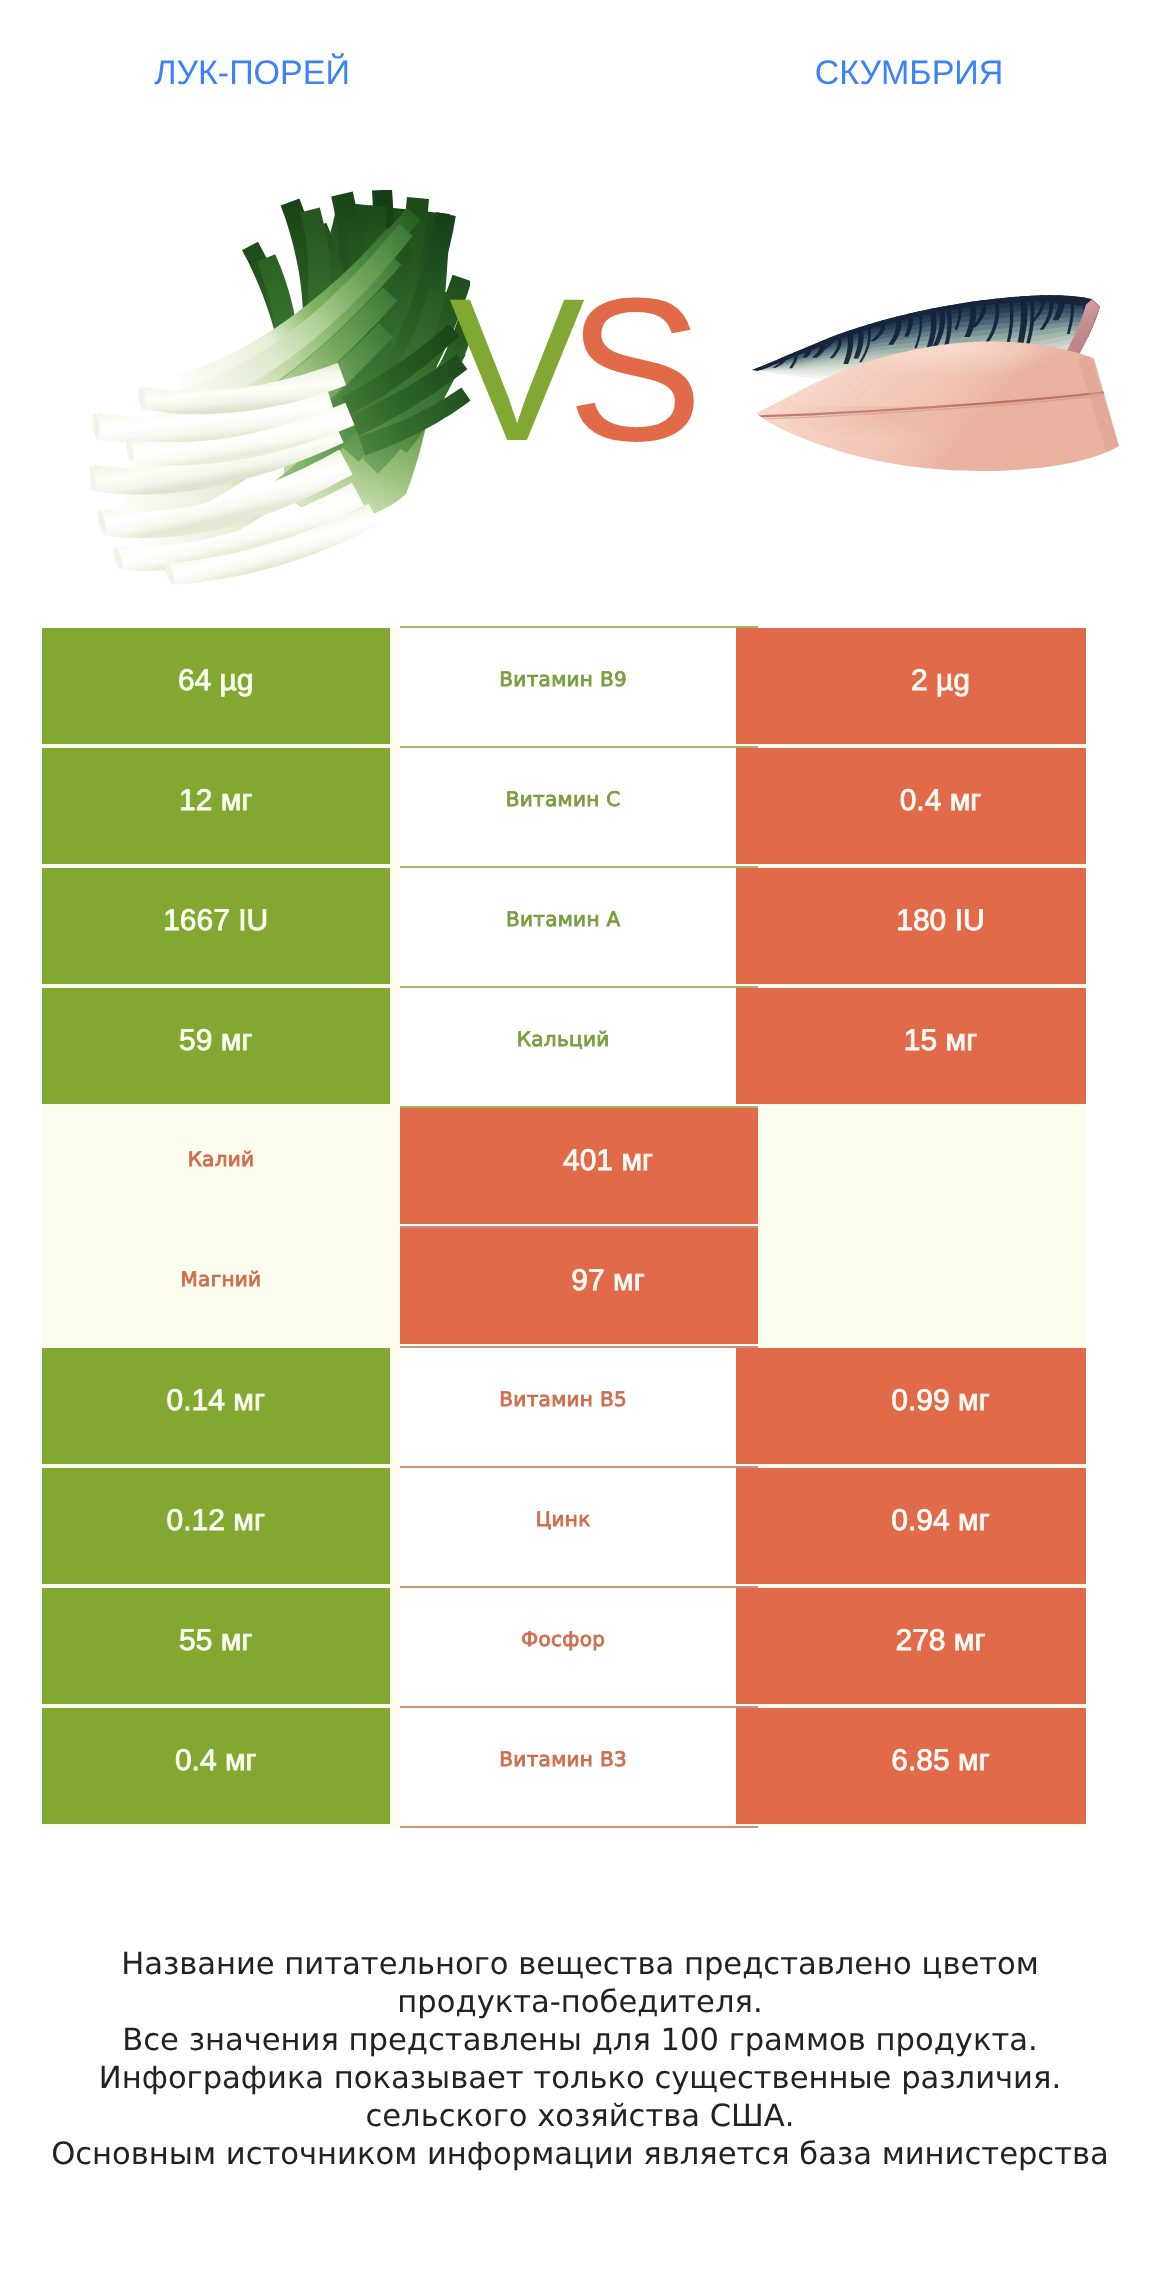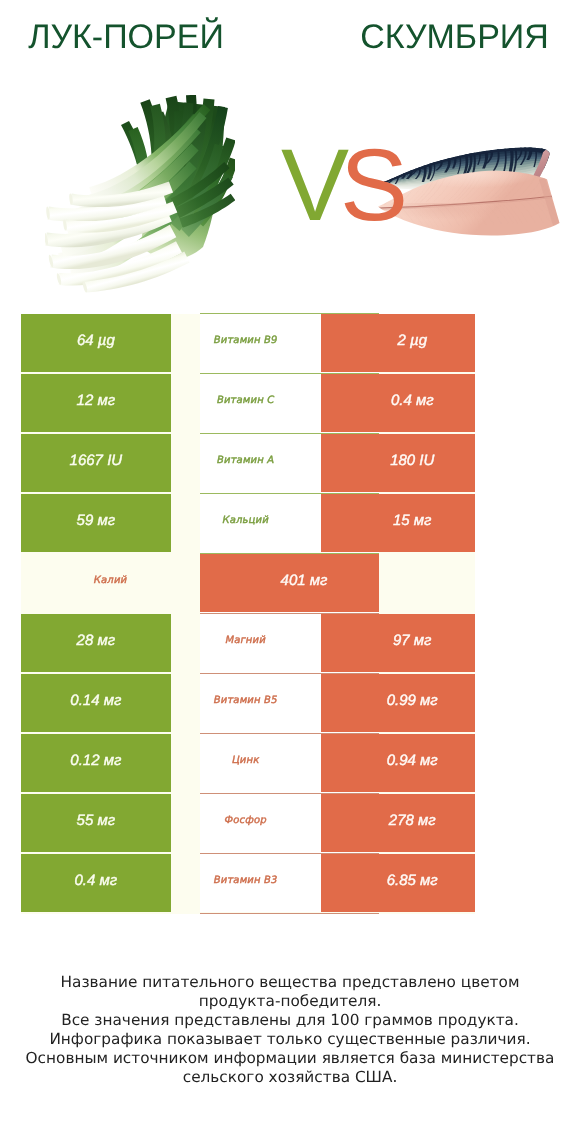--- a/index.html
+++ b/index.html
@@ -2,37 +2,37 @@
 <html lang="ru"><head>
 <meta charset="utf-8">
 <title>Лук-порей vs Скумбрия</title>
 <style>
   html,body{margin:0;padding:0;}
   body{width:580px;height:1144px;background:#ffffff;
        font-family:"Liberation Sans",sans-serif;overflow:hidden;-webkit-font-smoothing:antialiased;text-rendering:geometricPrecision;}
   .page{position:relative;width:580px;height:1144px;background:#fff;}
 
   
-  .title{position:absolute;top:24px;font-size:34px;font-weight:400;color:#14532d;
+  .title{position:absolute;top:24px;font-size:17px;font-weight:400;color:#3b82f6;
          text-align:center;line-height:26px;white-space:nowrap;}
   #t-left{left:0;width:252px;}
   #t-right{left:290px;width:329px;}
 
   
   .hero{position:absolute;left:0;top:0;width:580px;height:300px;}
   .leek-wrap{position:absolute;left:45px;top:95px;width:190px;height:200px;}
   .fish-wrap{position:absolute;left:372px;top:145px;width:190px;height:95px;}
-  .vs{position:absolute;left:168px;top:134px;width:240px;text-align:right;
+  .vs{position:absolute;left:168px;top:134px;width:240px;text-align:center;
       font-size:102px;font-weight:400;line-height:102px;letter-spacing:-9px;}
   .vs .s{letter-spacing:0;}
   .vs .v{color:#81A832;}
   .vs .s{color:#E16B49;}
 
   
-  .table{position:absolute;left:21px;top:314px;width:454px;background:#fdfdef;font-style:italic;}
+  .table{position:absolute;left:21px;top:314px;width:522px;background:#fdfdef;}
   .midbg{position:absolute;left:179px;top:0;width:179px;height:598px;background:#ffffff;}
   .row{position:relative;display:flex;height:58px;margin-bottom:2px;}
   .row:last-child{margin-bottom:0;}
   .cell{width:179px;height:58px;display:flex;align-items:center;justify-content:center;
         box-sizing:border-box;font-size:15px;font-weight:400;
         -webkit-text-stroke:0.42px currentColor;}
   .cell span{display:block;position:relative;top:-3px;white-space:nowrap;}
   .cell.mid{font-family:"DejaVu Sans",sans-serif;font-size:10px;letter-spacing:0.15px;}
   .cell.left{background:#82A832;color:#fbfdf0;}
   .cell.right{background:#E16B49;color:#fffaf6;padding-left:29px;}
@@ -567,23 +567,20 @@
       </div>
       <div class="row">
         <div class="cell mid o">
           <span>Калий</span>
         </div>
         <div class="cell right">
           <span>401 мг</span>
         </div>
       </div>
       <div class="row">
-        <div class="cell left">
-          <span>28 мг</span>
-        </div>
         <div class="cell mid o">
           <span>Магний</span>
         </div>
         <div class="cell right">
           <span>97 мг</span>
         </div>
       </div>
       <div class="row">
         <div class="cell left">
           <span>0.14 мг</span>
@@ -639,16 +636,16 @@
       <div class="sep" style="top: 479px; background: rgb(207, 144, 120);"></div>
       <div class="sep" style="top: 539px; background: rgb(207, 144, 120);"></div>
       <div class="sep" style="top: 599px; background: rgb(207, 144, 120);"></div>
     </div>
 
   <div class="foot" id="footer-note">
       <div>Название питательного вещества представлено цветом</div>
       <div>продукта-победителя.</div>
       <div>Все значения представлены для 100 граммов продукта.</div>
       <div>Инфографика показывает только существенные различия.</div>
+      <div>сельского хозяйства США.</div>
       <div>Основным источником информации является база министерства</div>
-      <div>сельского хозяйства США.</div>
     </div>
 </div>
 
 </body></html>

